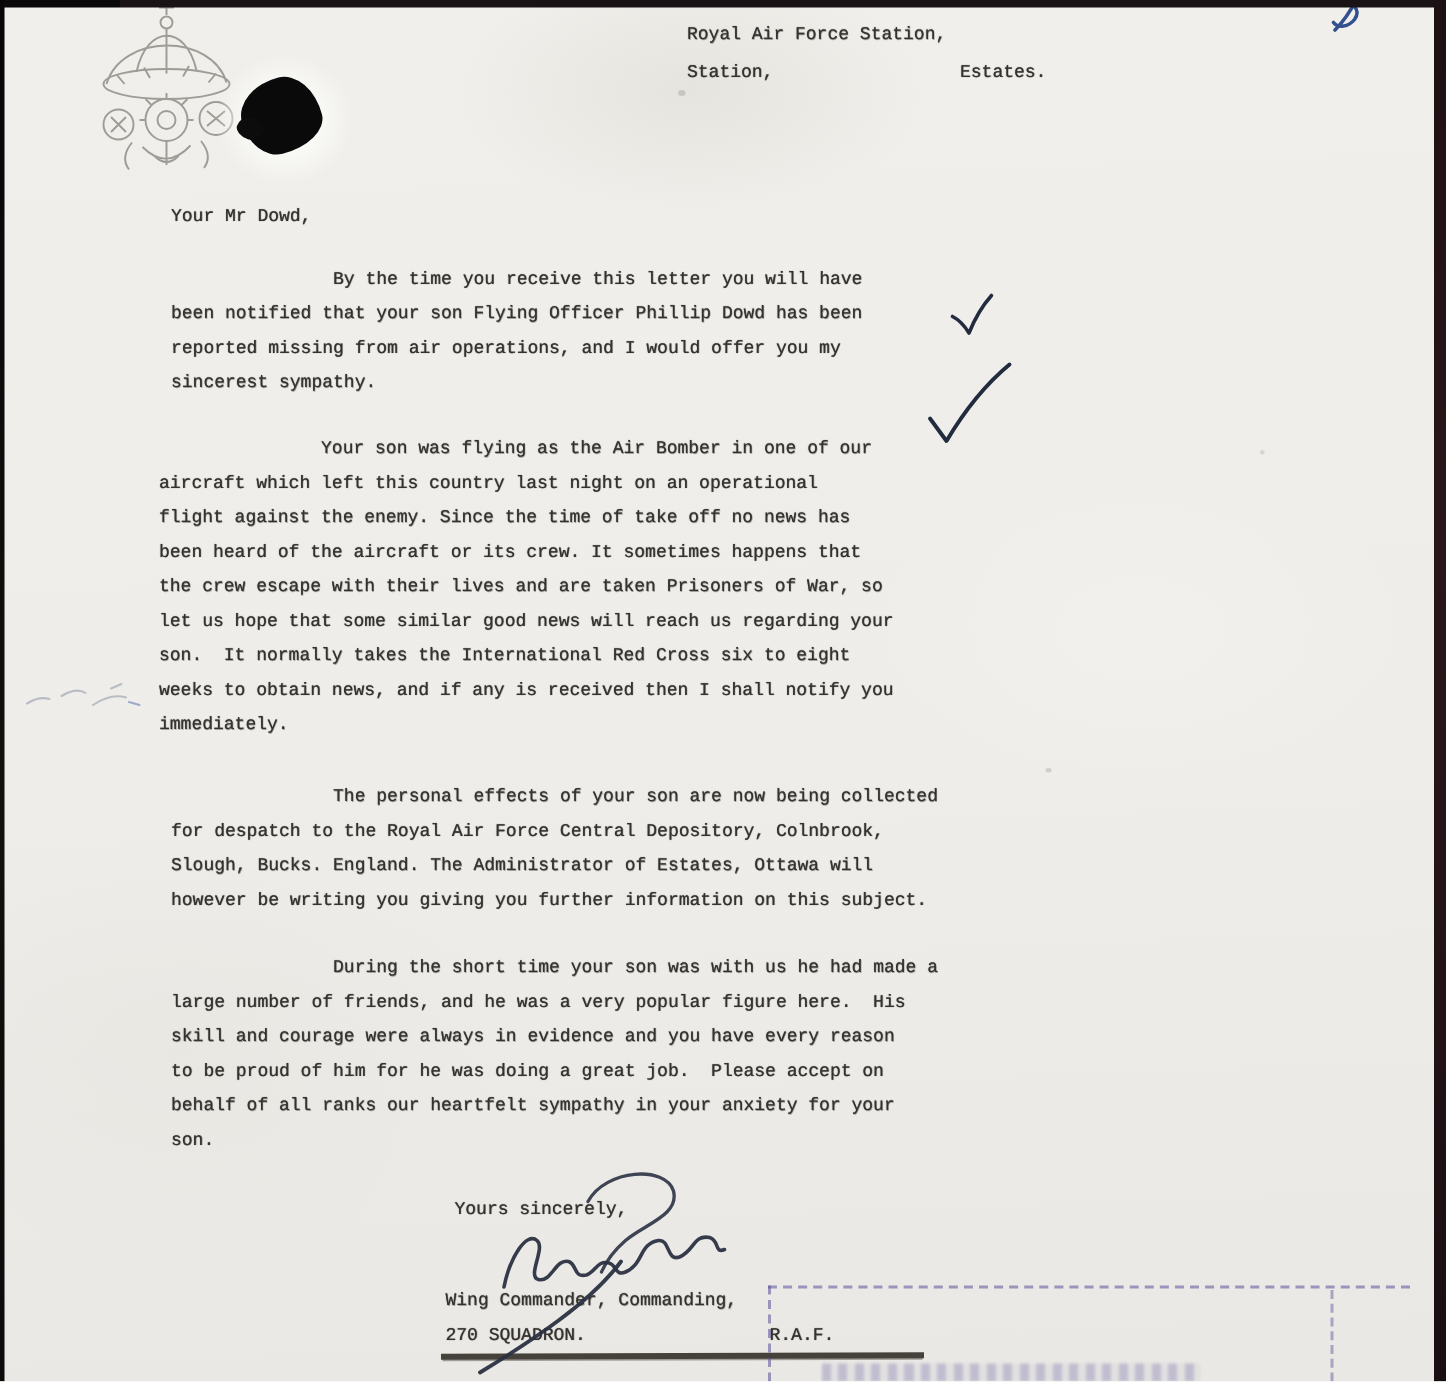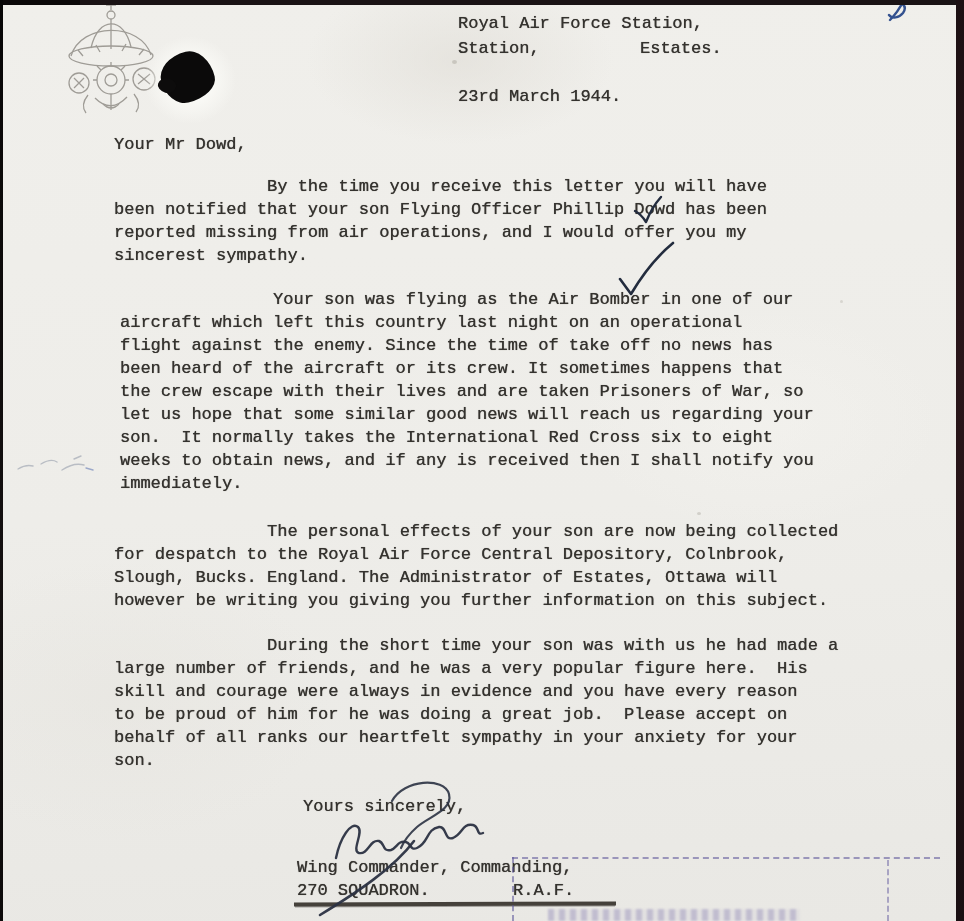--- a/index.html
+++ b/index.html
@@ -7,21 +7,21 @@
     position:relative; width:964px; height:921px; overflow:hidden;
     background:
       radial-gradient(220px 120px at 460px 60px, rgba(222,219,212,.55), rgba(222,219,212,0) 70%),
       radial-gradient(300px 200px at 120px 700px, rgba(228,226,220,.4), rgba(228,226,220,0) 70%),
       radial-gradient(260px 160px at 760px 420px, rgba(245,244,240,.5), rgba(245,244,240,0) 70%),
       linear-gradient(178deg,#f0efeb 0%, #eeede9 55%, #e9e8e4 100%);
     font-family:"Liberation Mono","DejaVu Sans Mono",monospace;
     color:#34322e;
   }
   .type{
-    position:absolute; white-space:pre-wrap; font-size:17px; line-height:23px;
+    position:absolute; white-space:pre-wrap; font-size:12px; line-height:23px;
     color:#34322e; text-shadow:0 0 .7px rgba(52,50,46,.75), .4px .4px .4px rgba(52,50,46,.35);
     letter-spacing:0; width:820px;
   }
   .narrow{width:auto;}
   
   .edge-top{position:absolute;left:0;top:0;width:964px;height:5px;background:linear-gradient(90deg,#0b0809 0 80px,#1a1315 80px 100%);}
   .edge-left{position:absolute;left:0;top:0;width:3px;height:921px;background:linear-gradient(180deg,#070606,#141010 60%,#0c0a0a);}
   .edge-right{position:absolute;right:0;top:0;width:8px;height:921px;background:linear-gradient(180deg,#1c1013,#2a161a 40%,#190f12);}
   
   .blot-halo{position:absolute;left:144px;top:36px;width:92px;height:88px;background:radial-gradient(closest-side,#fafaf6 45%,rgba(250,250,246,0));}
@@ -68,28 +68,27 @@
     <path d="M40 95 q-8 10 -2 18 M86 94 q8 10 2 18"></path>
   </svg>
 
   <div class="blot-halo"></div>
   <div class="blot"></div>
   <div class="blot2"></div>
 
   <div class="type narrow" style="left:458px;top:12px">Royal Air Force Station,</div>
   <div class="type narrow" style="left:458px;top:37px">Station,</div>
   <div class="type narrow" style="left:640px;top:37px">Estates.</div>
-  <div class="type narrow" style="left:458px;top:85px">23rd March 1944.</div>
 
   <div class="type narrow" style="left:114px;top:133px">Your Mr Dowd,</div>
   <div class="type" style="left:114px;top:175px">               By the time you receive this letter you will have
 been notified that your son Flying Officer Phillip Dowd has been
 reported missing from air operations, and I would offer you my
 sincerest sympathy.</div>
-  <div class="type" style="left:120px;top:288px">               Your son was flying as the Air Bomber in one of our
+  <div class="type" style="left:106px;top:288px">               Your son was flying as the Air Bomber in one of our
 aircraft which left this country last night on an operational
 flight against the enemy. Since the time of take off no news has
 been heard of the aircraft or its crew. It sometimes happens that
 the crew escape with their lives and are taken Prisoners of War, so
 let us hope that some similar good news will reach us regarding your
 son.  It normally takes the International Red Cross six to eight
 weeks to obtain news, and if any is received then I shall notify you
 immediately.</div>
   <div class="type" style="left:114px;top:520px">               The personal effects of your son are now being collected
 for despatch to the Royal Air Force Central Depository, Colnbrook,

